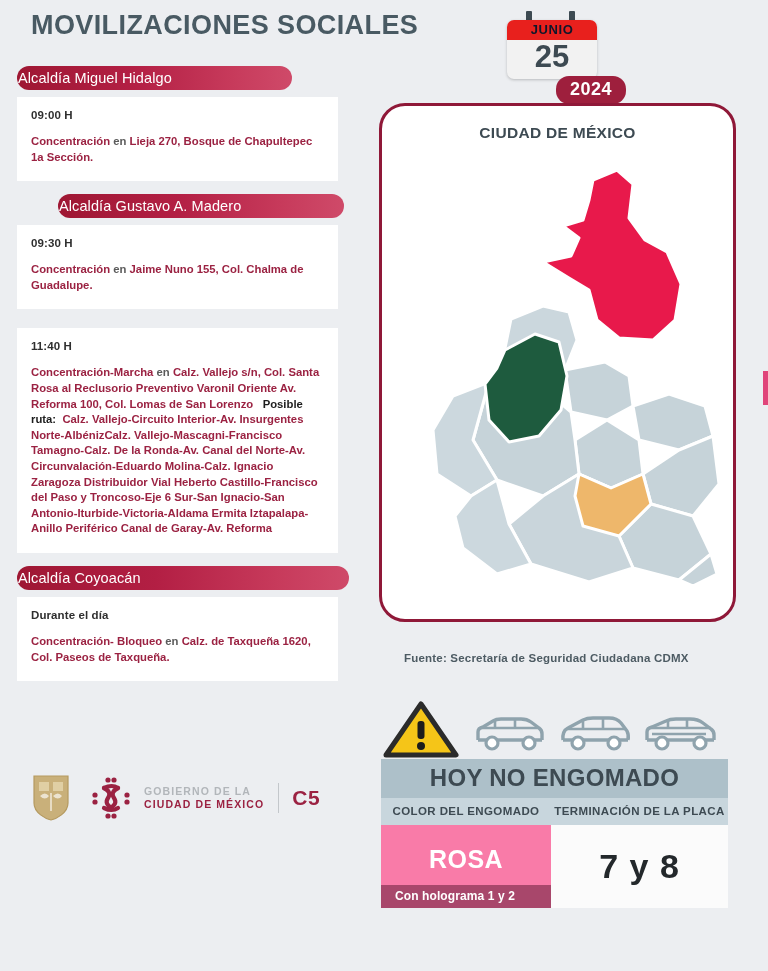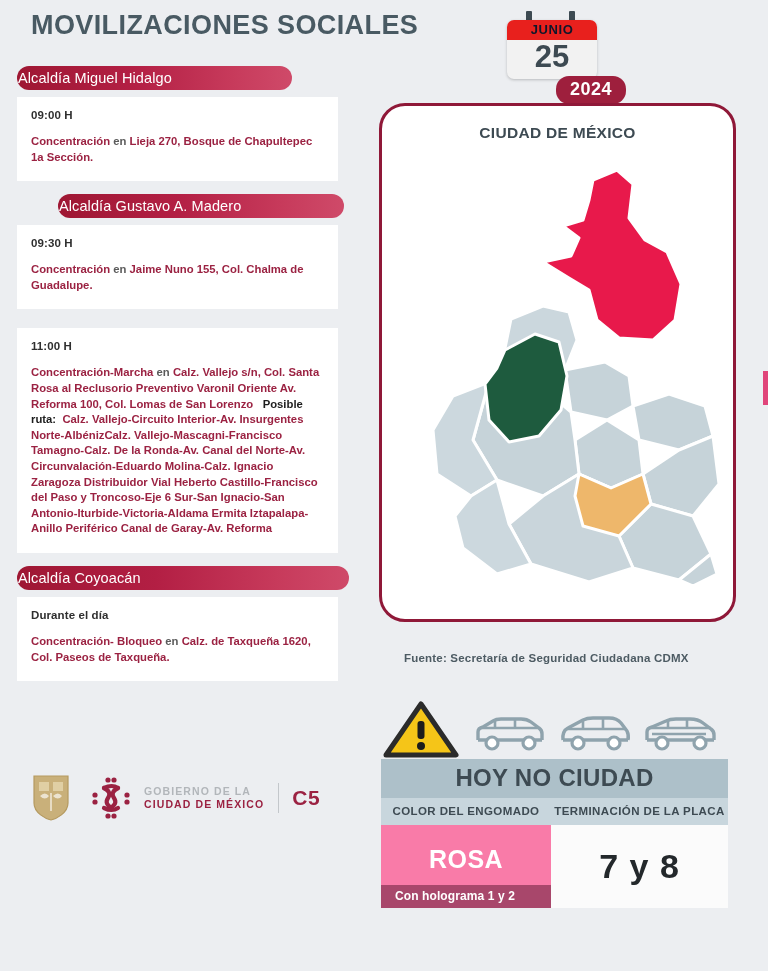--- a/index.html
+++ b/index.html
@@ -160,21 +160,21 @@
     <div class="card">
       <div class="time">09:30 H</div>
       <div class="body">
         <span>Concentración</span><span class="muted"> en </span><span>Jaime Nuno 155, Col. Chalma de Guadalupe.</span>
       </div>
     </div>
 
     <div class="gap-s"></div>
 
     <div class="card">
-      <div class="time">11:00 H</div>
+      <div class="time">11:40 H</div>
       <div class="body">
         <span>Concentración-Marcha</span><span class="muted"> en </span><span>Calz. Vallejo s/n, Col. Santa Rosa al Reclusorio Preventivo Varonil Oriente Av. Reforma 100, Col. Lomas de San Lorenzo</span>
         <span class="dark">&nbsp; <span>Posible ruta:</span></span>
         <span>&nbsp;<span>Calz. Vallejo-Circuito Interior-Av. Insurgentes Norte-AlbénizCalz. Vallejo-Mascagni-Francisco Tamagno-Calz. De la Ronda-Av. Canal del Norte-Av. Circunvalación-Eduardo Molina-Calz. Ignacio Zaragoza Distribuidor Vial Heberto Castillo-Francisco del Paso y Troncoso-Eje 6 Sur-San Ignacio-San Antonio-Iturbide-Victoria-Aldama Ermita Iztapalapa-Anillo Periférico Canal de Garay-Av. Reforma</span></span>
       </div>
     </div>
 
     <div class="gap"></div>
 
     <div class="pill p3">Alcaldía Coyoacán</div>
@@ -275,21 +275,21 @@
 
       <svg class="car c3" width="72" height="36" viewBox="0 0 72 36">
         <path d="M3 24 L3 16 Q3 12 8 11 L22 5 Q26 3 32 3 L46 3 Q54 3 59 7 L67 13 Q70 15 70 19 L70 24" fill="none" stroke="#8fa3ad" stroke-width="3.4" stroke-linejoin="round"></path>
         <path d="M3 24 L70 24" stroke="#8fa3ad" stroke-width="3.4"></path>
         <path d="M24 5 L24 12 M43 4 L43 12 M6 12 L67 12 M8 18 L62 18" stroke="#8fa3ad" stroke-width="2.6"></path>
         <circle cx="18" cy="27" r="6" fill="#fff" stroke="#8fa3ad" stroke-width="3.2"></circle>
         <circle cx="56" cy="27" r="6" fill="#fff" stroke="#8fa3ad" stroke-width="3.2"></circle>
       </svg>
     </div>
 
-    <div class="hnc-band">HOY NO CIUDAD</div>
+    <div class="hnc-band">HOY NO ENGOMADO</div>
 
     <div class="hnc-head">
       <div class="hcol1">COLOR DEL ENGOMADO</div>
       <div>TERMINACIÓN DE LA PLACA</div>
     </div>
 
     <div class="hnc-body">
       <div class="hnc-col1">
         <div class="colorname">ROSA</div>
         <div class="holo">Con holograma 1 y 2</div>

